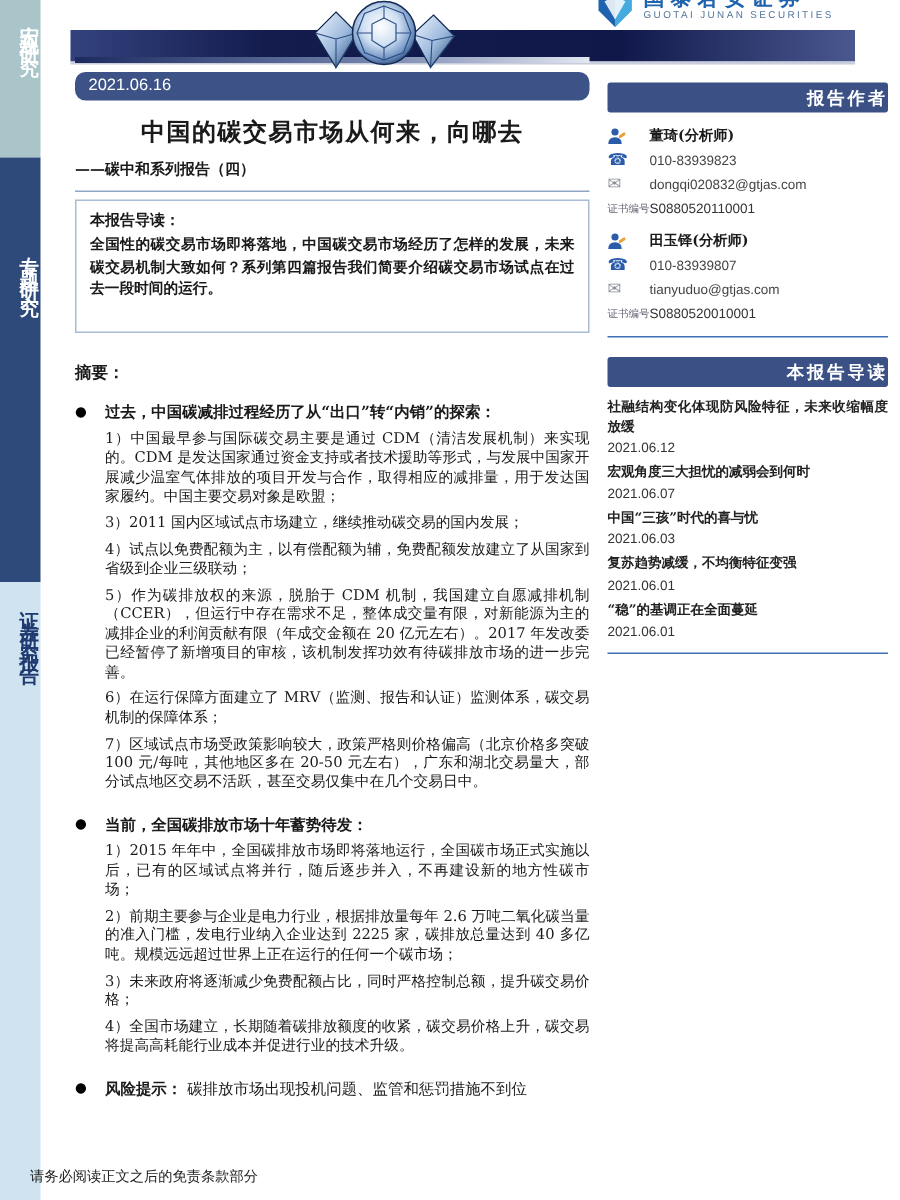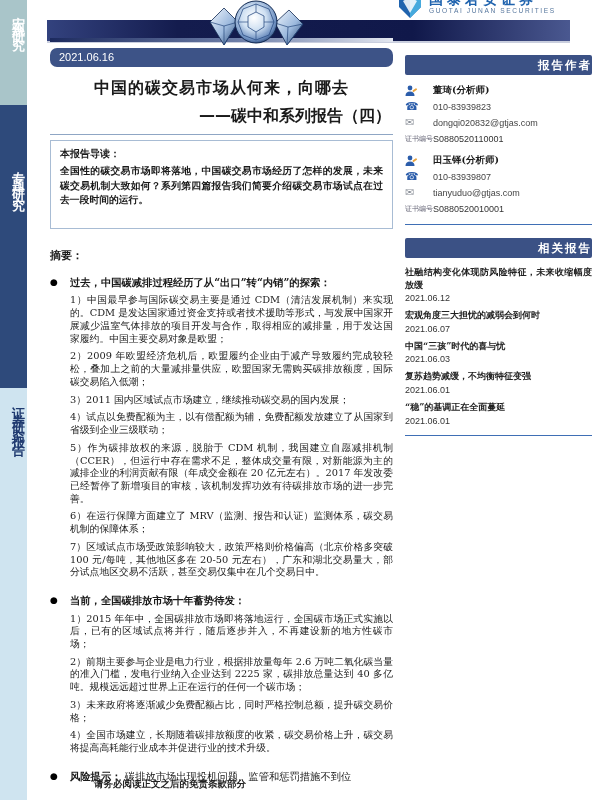--- a/index.html
+++ b/index.html
@@ -40,42 +40,42 @@
   .gems { position:absolute; left:196px; top:0; width:120px; height:47px; z-index:3; }
 
   
   .main { position:absolute; left:50px; top:38px; width:343px; }
   .grad-rule { height:4px; width:100%;
                background:linear-gradient(90deg,#1c2a5e,#6d7ea8 55%,#e3e7f0); }
   .date-bar { margin-top:6px; height:19px; background:#3d5387; border-radius:7px;
               color:#fff; font-family:"Liberation Sans",sans-serif; font-size:11px;
               line-height:19px; padding-left:9px; }
   .doc-title { margin-top:11px; text-align:center; font-size:16px; font-weight:bold; letter-spacing:1px; }
-  .doc-subtitle { margin-top:7px; text-align:right; font-size:16px; font-weight:bold; padding-right:2px; }
+  .doc-subtitle { margin-top:7px; font-size:10px; font-weight:bold; padding-right:2px; }
   .title-rule { margin-top:7px; border-top:1px solid #8fa6c4; }
 
   .intro-box { margin-top:5px; border:1px solid #a8bcd4; padding:6px 9px 20px 9px; }
   .intro-label { font-size:10px; font-weight:bold; }
   .intro-text { margin-top:3px; font-size:9.8px; font-weight:600; line-height:1.5; text-align:justify; }
   .summary-label { margin-top:19px; font-size:11px; font-weight:bold; }
 
   .bullets { margin-top:13px; }
   .bullet-sec { margin-bottom:15px; }
   .bullet-row { display:flex; }
   .bullet-dot { flex:0 0 20px; font-size:9px; line-height:13px; color:#000; }
   .bullet-head { font-size:10.3px; font-weight:bold; line-height:1.3; }
   .bullet-body { padding-left:20px; }
   .bullet-body p { font-size:9.8px; line-height:1.3; text-align:justify;
                    margin-top:5px; }
   .risk-line { font-size:10.3px; line-height:1.3; }
   .risk-label { font-weight:bold; }
   .risk-text { font-weight:normal; }
 
-  .footer { position:absolute; left:20px; top:778px; width:300px; text-align:center;
-            font-size:9.5px; font-weight:bold; color:#222; }
+  .footer { position:absolute; left:20px; top:778px; width:300px; 
+            font-size:9.5px; font-weight:normal; color:#222; }
 
   
   .right { position:absolute; left:405px; top:55px; width:187px; }
   .panel-header { height:20px; background:#3b5185; border-radius:2px; color:#fff;
                   font-weight:bold; font-size:11.5px; text-align:right; line-height:20px;
                   letter-spacing:2px; }
   .author { margin-top:9px; }
   .a-row { display:flex; align-items:center; margin-bottom:3px; min-height:13px; }
   .a-ico { flex:0 0 28px; display:flex; align-items:center; font-size:11px; line-height:11px; }
   .phone-glyph { color:#2a5caa; }
@@ -168,21 +168,20 @@
 
     <div class="bullets">
 
       <div class="bullet-sec">
         <div class="bullet-row">
           <span class="bullet-dot">●</span>
           <span class="bullet-head">过去，中国碳减排过程经历了从“出口”转“内销”的探索：</span>
         </div>
         <div class="bullet-body">
           <p>1）中国最早参与国际碳交易主要是通过 CDM（清洁发展机制）来实现的。CDM 是发达国家通过资金支持或者技术援助等形式，与发展中国家开展减少温室气体排放的项目开发与合作，取得相应的减排量，用于发达国家履约。中国主要交易对象是欧盟；</p>
-          <p>2）2009 年欧盟经济危机后，欧盟履约企业由于减产导致履约完成较轻松，叠加上之前的大量减排量供应，欧盟国家无需购买碳排放额度，国际碳交易陷入低潮；</p>
           <p>3）2011 国内区域试点市场建立，继续推动碳交易的国内发展；</p>
           <p>4）试点以免费配额为主，以有偿配额为辅，免费配额发放建立了从国家到省级到企业三级联动；</p>
           <p>5）作为碳排放权的来源，脱胎于 CDM 机制，我国建立自愿减排机制（CCER），但运行中存在需求不足，整体成交量有限，对新能源为主的减排企业的利润贡献有限（年成交金额在 20 亿元左右）。2017 年发改委已经暂停了新增项目的审核，该机制发挥功效有待碳排放市场的进一步完善。</p>
           <p>6）在运行保障方面建立了 MRV（监测、报告和认证）监测体系，碳交易机制的保障体系；</p>
           <p>7）区域试点市场受政策影响较大，政策严格则价格偏高（北京价格多突破 100 元/每吨，其他地区多在 20-50 元左右），广东和湖北交易量大，部分试点地区交易不活跃，甚至交易仅集中在几个交易日中。</p>
         </div>
       </div>
 
       <div class="bullet-sec">
         <div class="bullet-row">
@@ -259,21 +258,21 @@
         <span class="a-contact">tianyuduo@gtjas.com</span>
       </div>
       <div class="a-row">
         <span class="cert-label">证书编号</span>
         <span class="cert-val">S0880520010001</span>
       </div>
     </div>
 
     <div class="blue-rule"></div>
 
-    <div class="panel-header" style="margin-top:13px;">相关报告</div>
+    <div class="panel-header" style="margin-top:13px;">本报告导读</div>
 
     <div class="related-list">
       <div class="rel-item">
         <div class="rel-title">社融结构变化体现防风险特征，未来收缩幅度放缓</div>
         <div class="rel-date">2021.06.12</div>
       </div>
       <div class="rel-item">
         <div class="rel-title">宏观角度三大担忧的减弱会到何时</div>
         <div class="rel-date">2021.06.07</div>
       </div>

